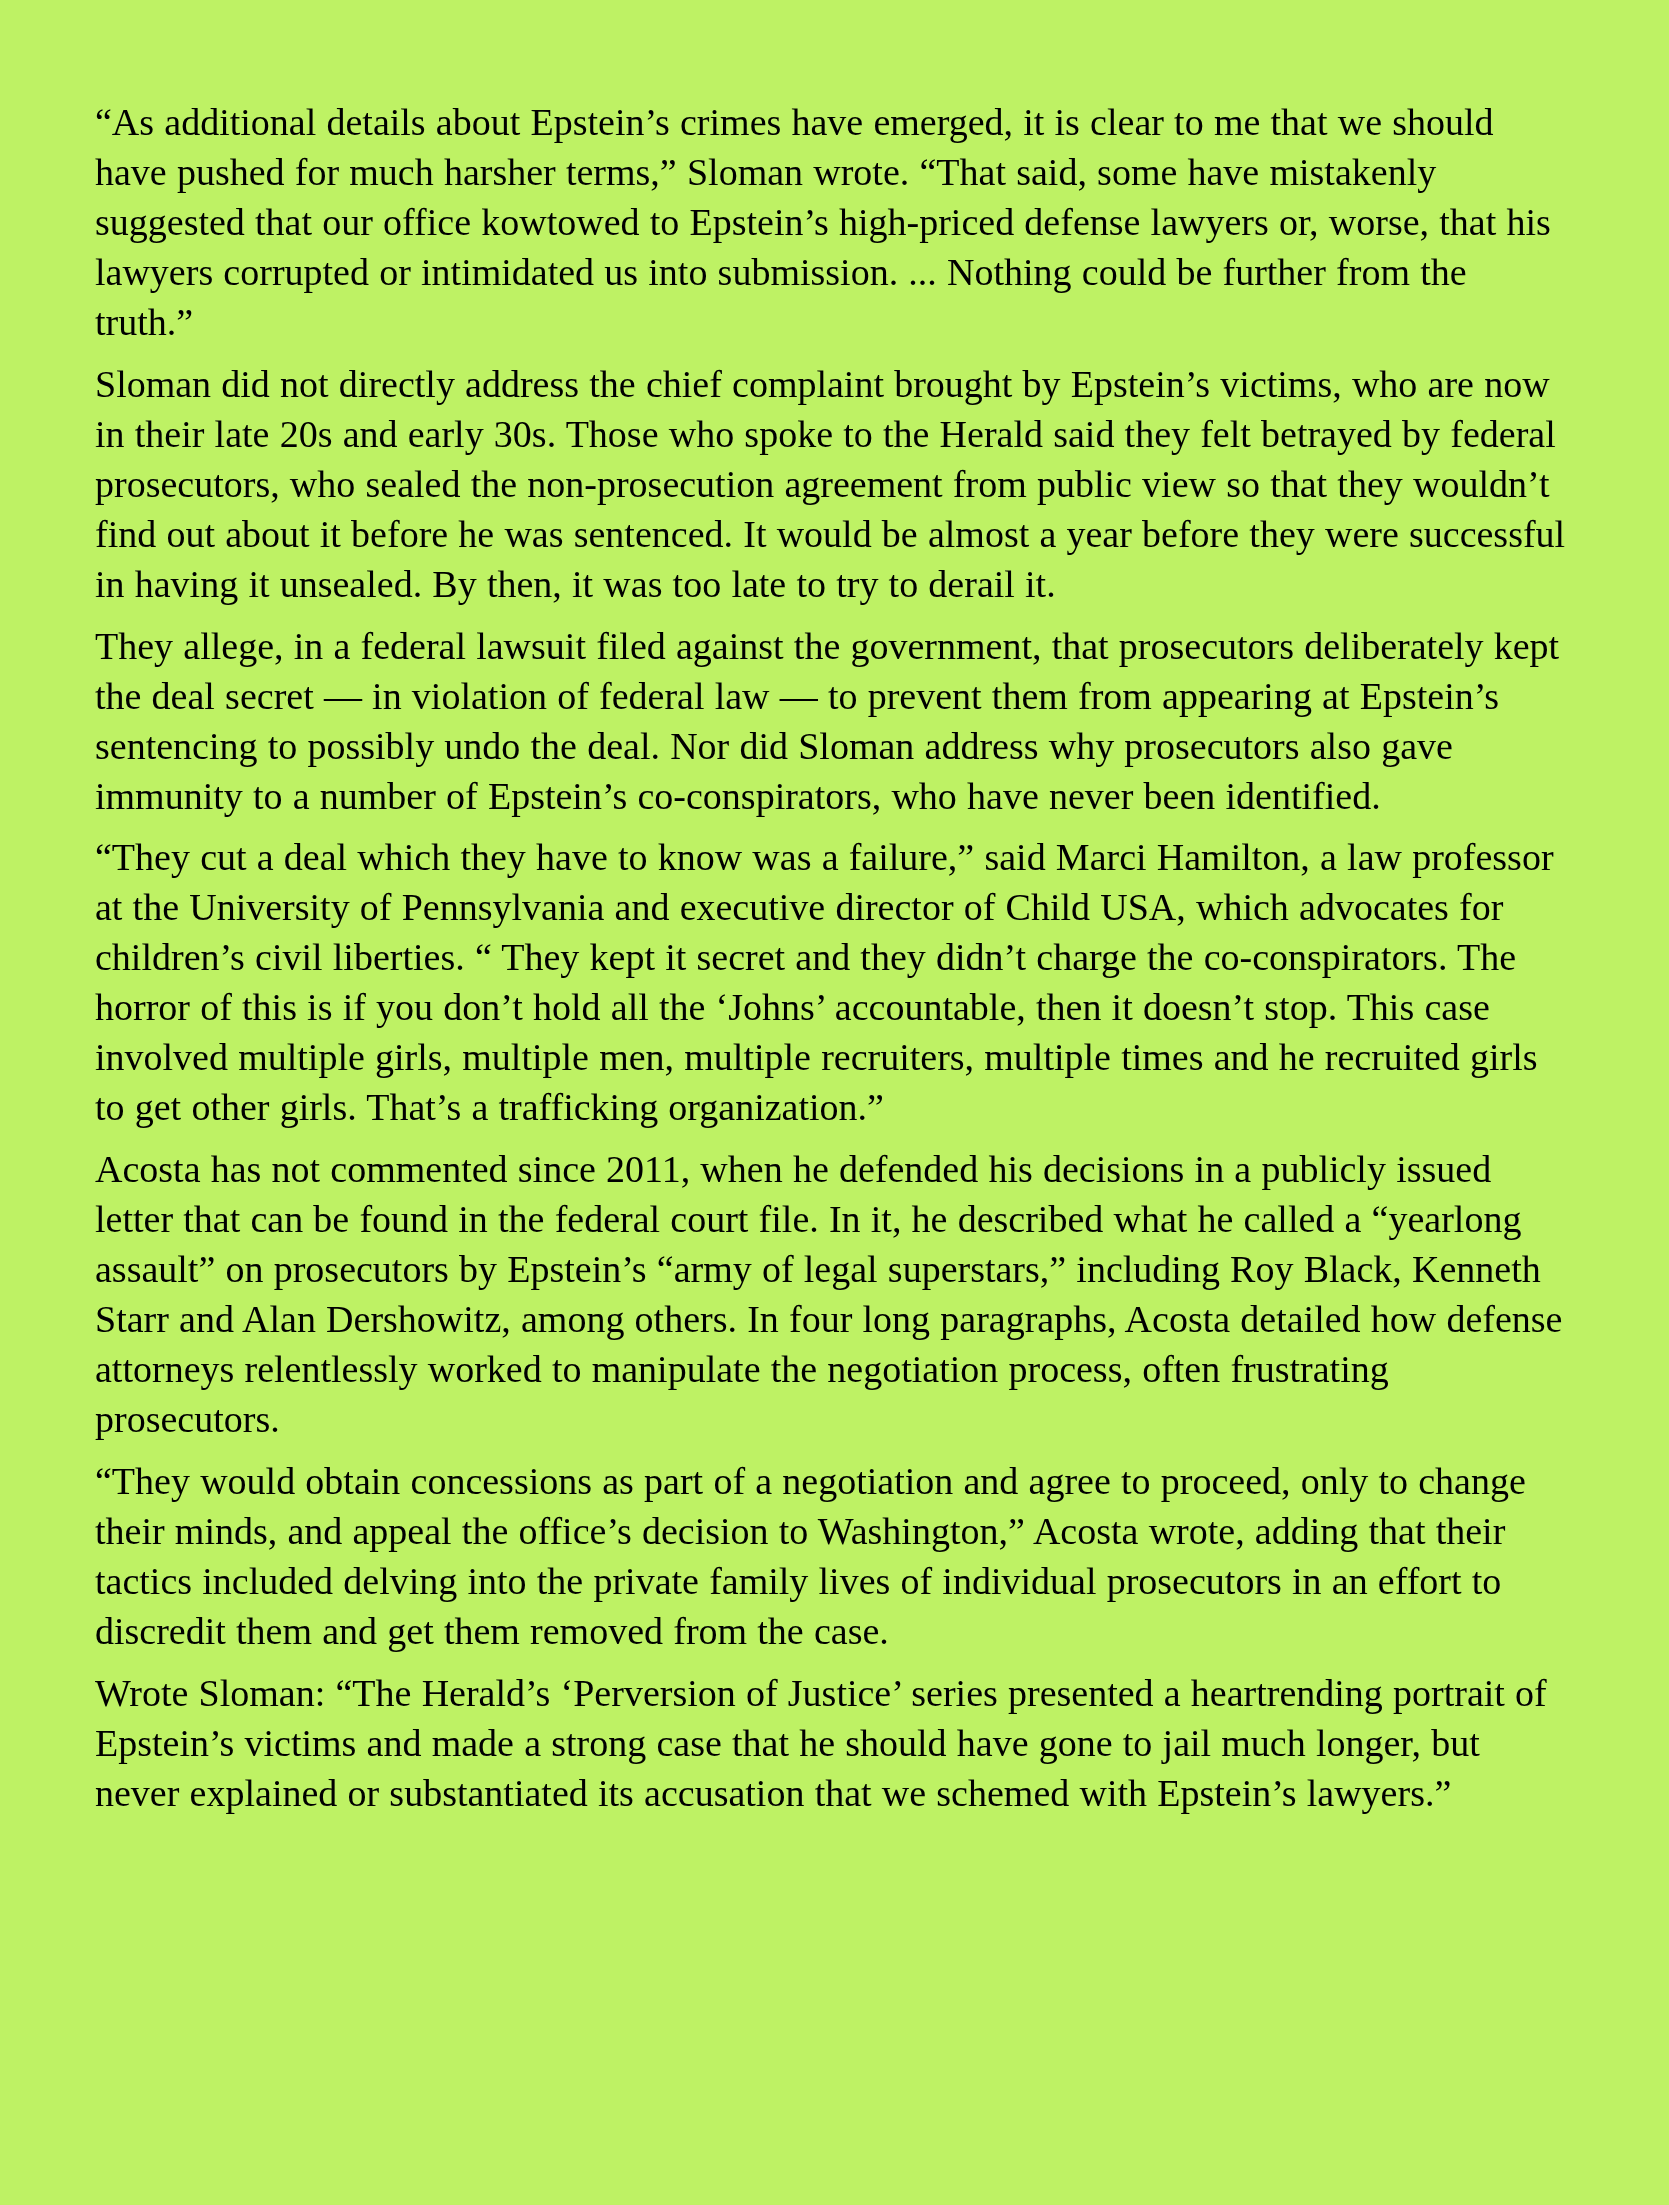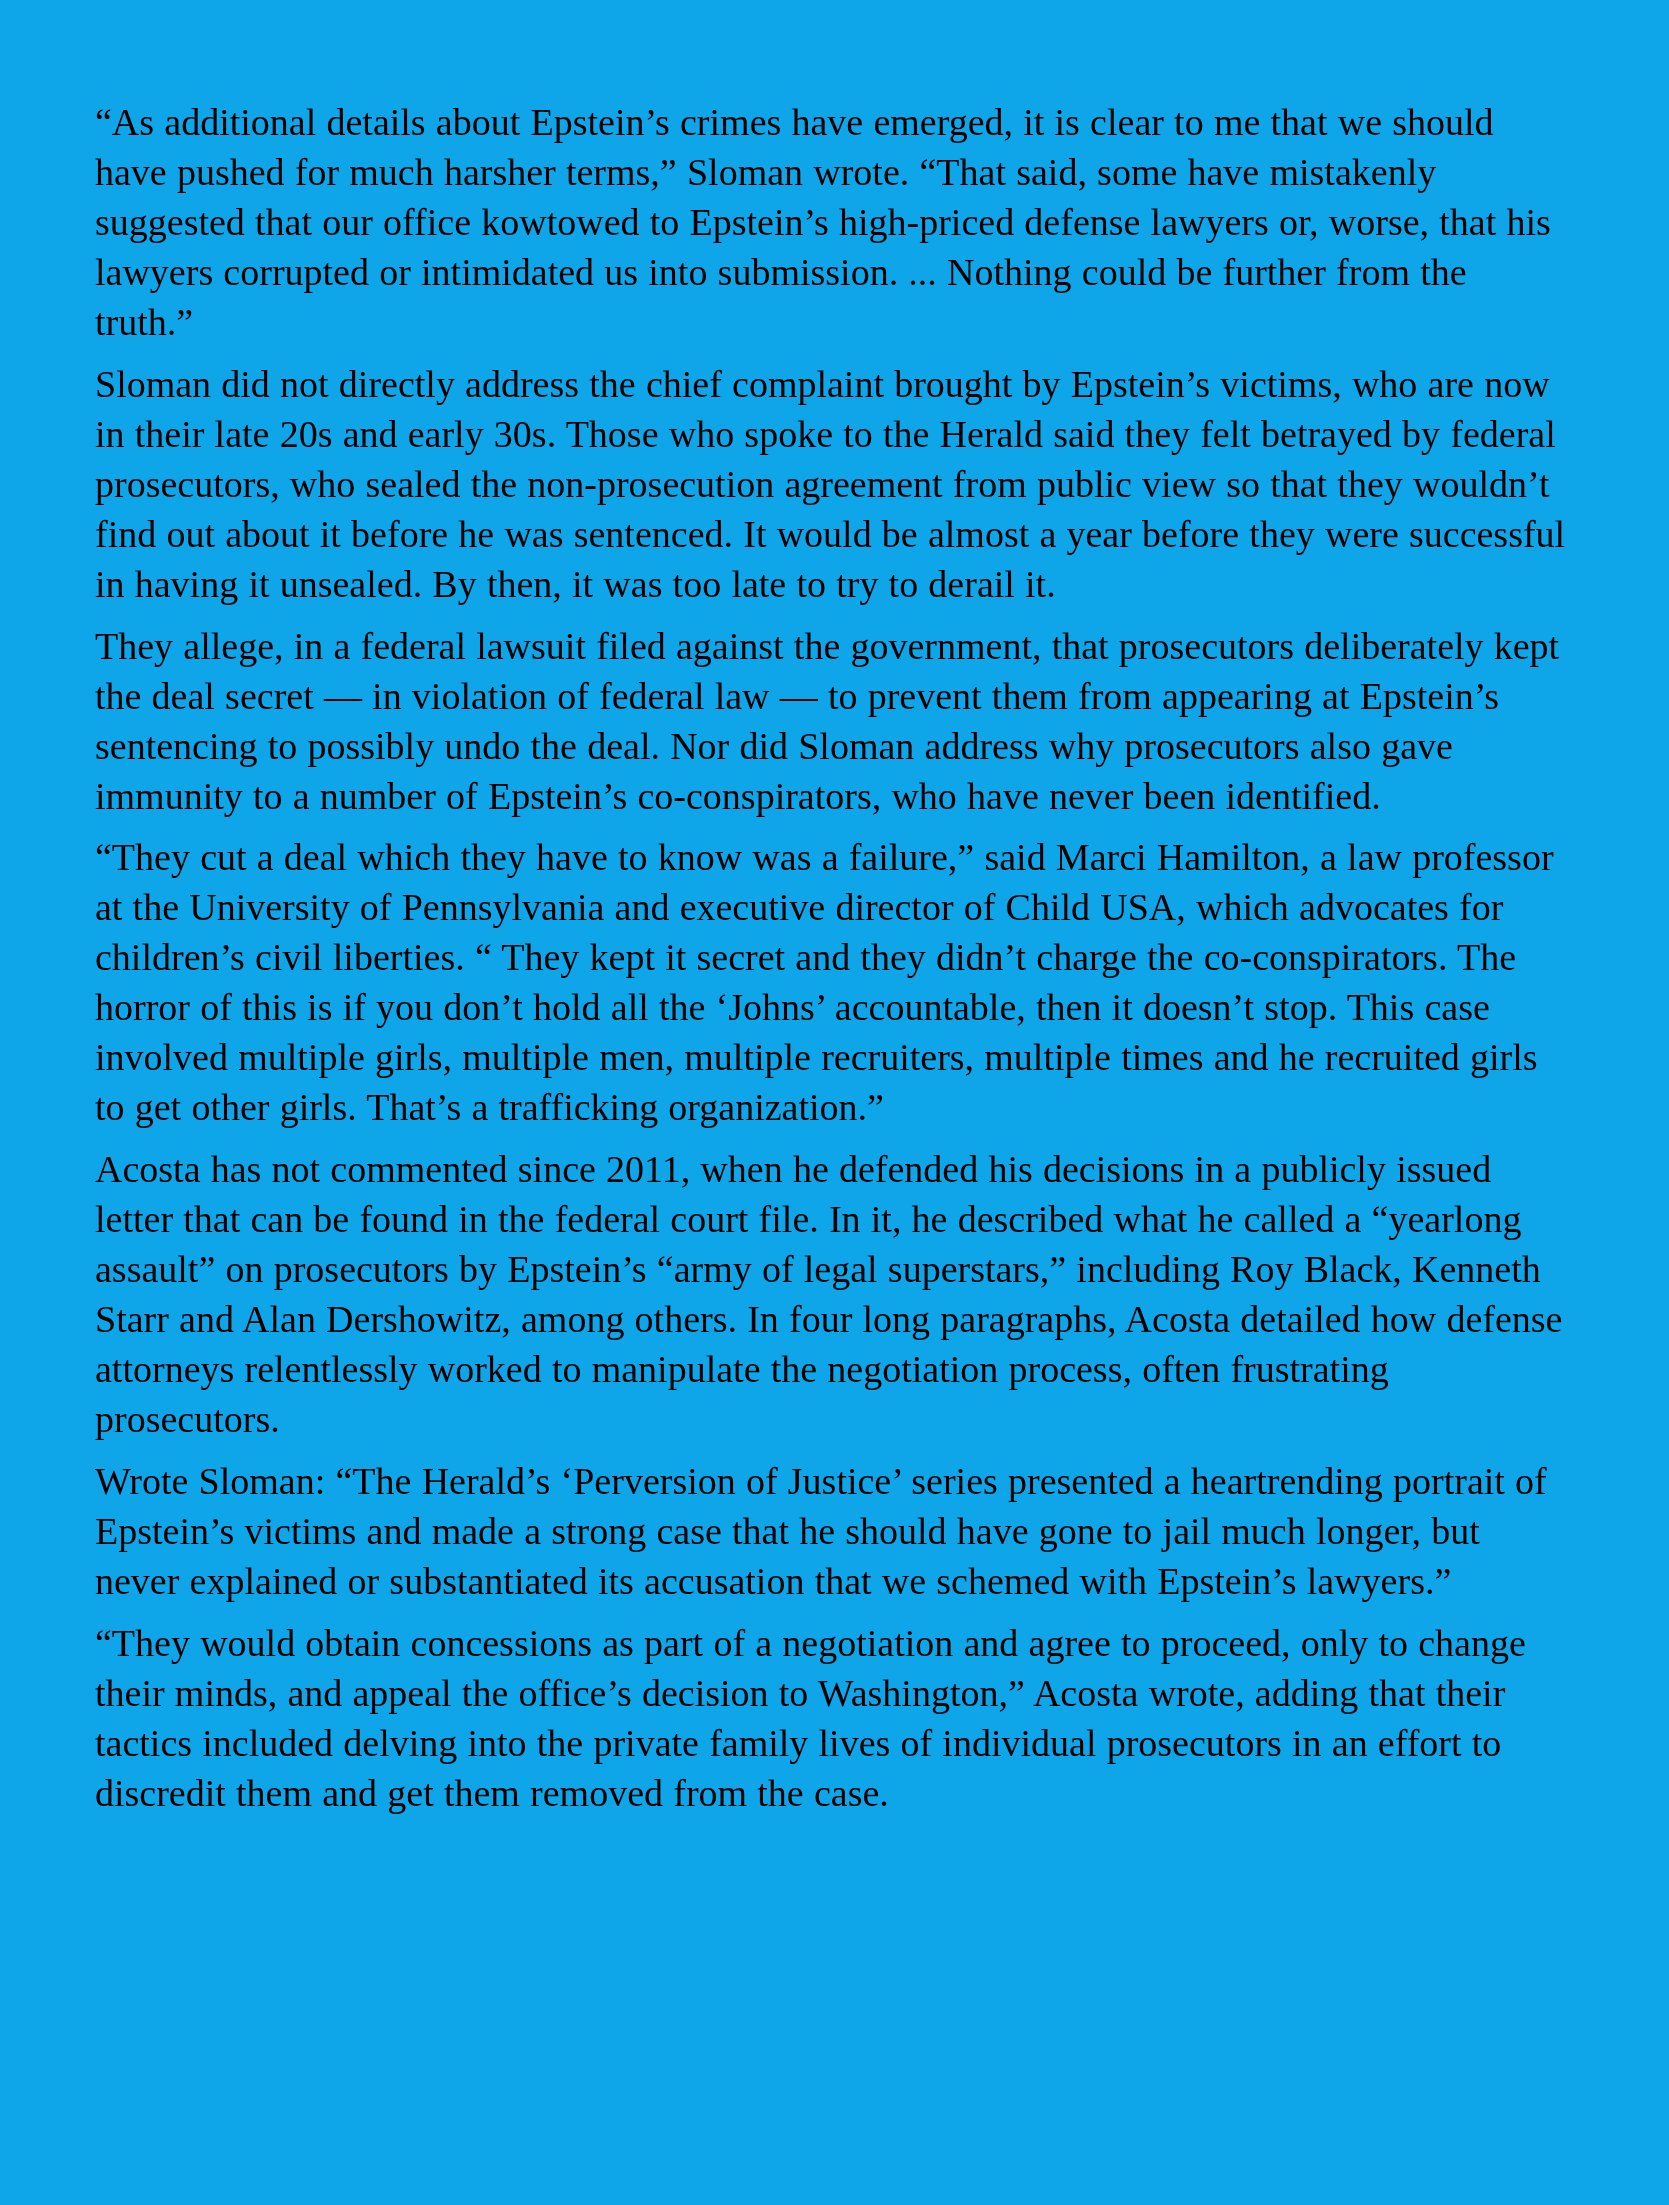--- a/index.html
+++ b/index.html
@@ -10,21 +10,21 @@
   body {
     width: 1669px;
     height: 2205px;
     position: relative;
     color: #000000;
     font-family: "Liberation Serif", serif;
   }
   .page {
     position: absolute;
     inset: 0;
-    background: #0ea5e9;
+    background: #bef264;
     overflow: hidden;
   }
   .content {
     position: absolute;
     left: 95px;
     top: 97px;
     width: 1473px;
   }
   .para {
     margin: 0 0 11.8px 0;
@@ -47,17 +47,17 @@
 </head>
 <body>
 
 <div class="page">
   <div class="content">
     <p class="para">“As additional details about Epstein’s crimes have emerged, it is clear to me that we should have pushed for much harsher terms,” Sloman wrote. “That said, some have mistakenly suggested that our office kowtowed to Epstein’s high-priced defense lawyers or, worse, that his lawyers corrupted or intimidated us into submission. ... Nothing could be further from the truth.”</p>
     <p class="para">Sloman did not directly address the chief complaint brought by Epstein’s victims, who are now in their late 20s and early 30s. Those who spoke to the Herald said they felt betrayed by federal prosecutors, who sealed the non-prosecution agreement from public view so that they wouldn’t find out about it before he was sentenced. It would be almost a year before they were successful in having it unsealed. By then, it was too late to try to derail it.</p>
     <p class="para">They allege, in a federal lawsuit filed against the government, that prosecutors deliberately kept the deal secret — in violation of federal law — to prevent them from appearing at Epstein’s sentencing to possibly undo the deal. Nor did Sloman address why prosecutors also gave immunity to a number of Epstein’s co-conspirators, who have never been identified.</p>
     <p class="para">“They cut a deal which they have to know was a failure,” said Marci Hamilton, a law professor at the University of Pennsylvania and executive director of Child USA, which advocates for children’s civil liberties. “ They kept it secret and they didn’t charge the co-conspirators. The horror of this is if you don’t hold all the ‘Johns’ accountable, then it doesn’t stop. This case involved multiple girls, multiple men, multiple recruiters, multiple times and he recruited girls to get other girls. That’s a trafficking organization.”</p>
     <p class="para">Acosta has not commented since 2011, when he defended his decisions in a publicly issued letter that can be found in the federal court file. In it, he described what he called a “yearlong assault” on prosecutors by Epstein’s “army of legal superstars,” including Roy Black, Kenneth Starr and Alan Dershowitz, among others. In four long paragraphs, Acosta detailed how defense attorneys relentlessly worked to manipulate the negotiation process, often frustrating prosecutors.</p>
+    <p class="para">“They would obtain concessions as part of a negotiation and agree to proceed, only to change their minds, and appeal the office’s decision to Washington,” Acosta wrote, adding that their tactics included delving into the private family lives of individual prosecutors in an effort to discredit them and get them removed from the case.</p>
     <p class="para">Wrote Sloman: “The Herald’s ‘Perversion of Justice’ series presented a heartrending portrait of Epstein’s victims and made a strong case that he should have gone to jail much longer, but never explained or substantiated its accusation that we schemed with Epstein’s lawyers.”</p>
-    <p class="para">“They would obtain concessions as part of a negotiation and agree to proceed, only to change their minds, and appeal the office’s decision to Washington,” Acosta wrote, adding that their tactics included delving into the private family lives of individual prosecutors in an effort to discredit them and get them removed from the case.</p>
   </div>
 </div>
 
 
 </body></html>

